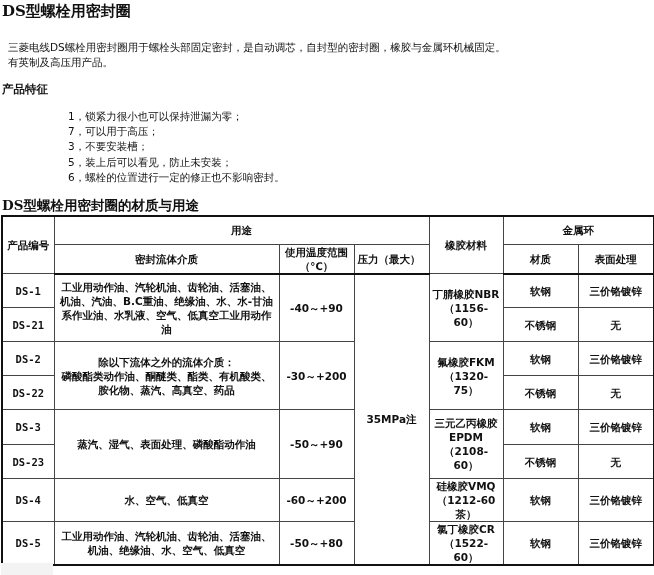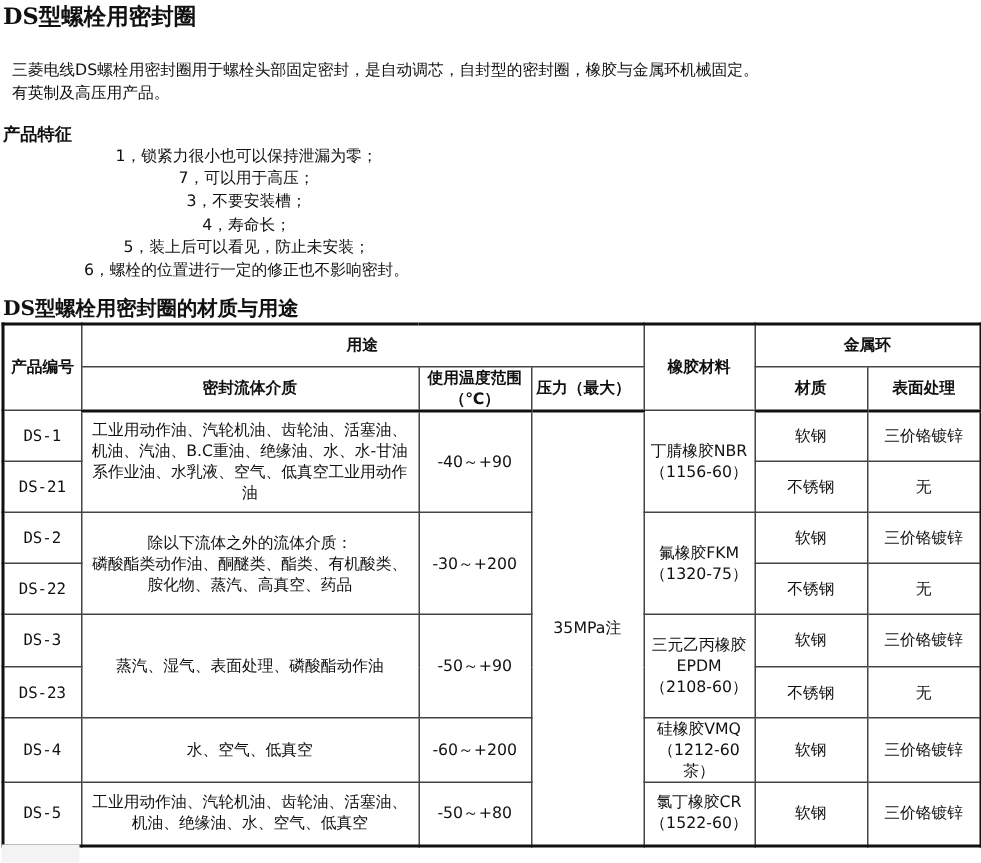--- a/index.html
+++ b/index.html
@@ -17,37 +17,37 @@
     position: absolute; left: 8px; top: 40px;
     font-size: 10.5px; line-height: 15px;
   }
   .feat-title {
     position: absolute; left: 2px; top: 82px;
     font-size: 11.5px; font-weight: bold;
   }
   .features {
     position: absolute; left: 56px; top: 97px;
     font-size: 10.5px; line-height: 15.2px;
-    margin: 0; padding: 0; list-style: none; text-align: center;
+    margin: 12px; padding: 0; list-style: none;
   }
   .table-title {
     position: absolute; left: 2px; top: 197px;
     font-size: 13.5px; font-weight: bold;
     font-family: "DejaVu Serif", "Liberation Serif", serif;
   }
   table.spec {
     position: absolute; left: 1px; top: 215px;
     width: 652px; border-collapse: collapse; table-layout: fixed;
     font-size: 10.5px;
     border: 2px solid #111;
   }
   table.spec td, table.spec th {
     border: 1px solid #444;
     padding: 0 3px; text-align: center; vertical-align: middle;
-    font-weight: normal; line-height: 14px;
+    font-weight: bold; line-height: 14px;
   }
   table.spec th { font-weight: bold; }
   table.spec thead tr:last-child th { border-bottom: 2px solid #111; }
   td.code { text-align: left; font-weight: bold; font-family: "DejaVu Sans Mono", "Liberation Mono", monospace; font-size: 10.5px; padding-left: 2px; }
   td.media { text-align: left; }
   .bottom-block {
     position: absolute; left: 1px; top: 563px; width: 52px; height: 12px; background: #f3f3f3;
   }
 </style>
 </head>
@@ -58,21 +58,20 @@
 <div class="intro">
   <div>三菱电线DS螺栓用密封圈用于螺栓头部固定密封，是自动调芯，自封型的密封圈，橡胶与金属环机械固定。</div>
   <div>有英制及高压用产品。</div>
 </div>
 
 <div class="feat-title">产品特征</div>
 <ul class="features">
   <li>1，锁紧力很小也可以保持泄漏为零；</li>
   <li>7，可以用于高压；</li>
   <li>3，不要安装槽；</li>
-  <li>4，寿命长；</li>
   <li>5，装上后可以看见，防止未安装；</li>
   <li>6，螺栓的位置进行一定的修正也不影响密封。</li>
 </ul>
 
 <div class="table-title">DS型螺栓用密封圈的材质与用途</div>
 
 <table class="spec">
   <colgroup>
     <col style="width:52px">
     <col style="width:225px">

